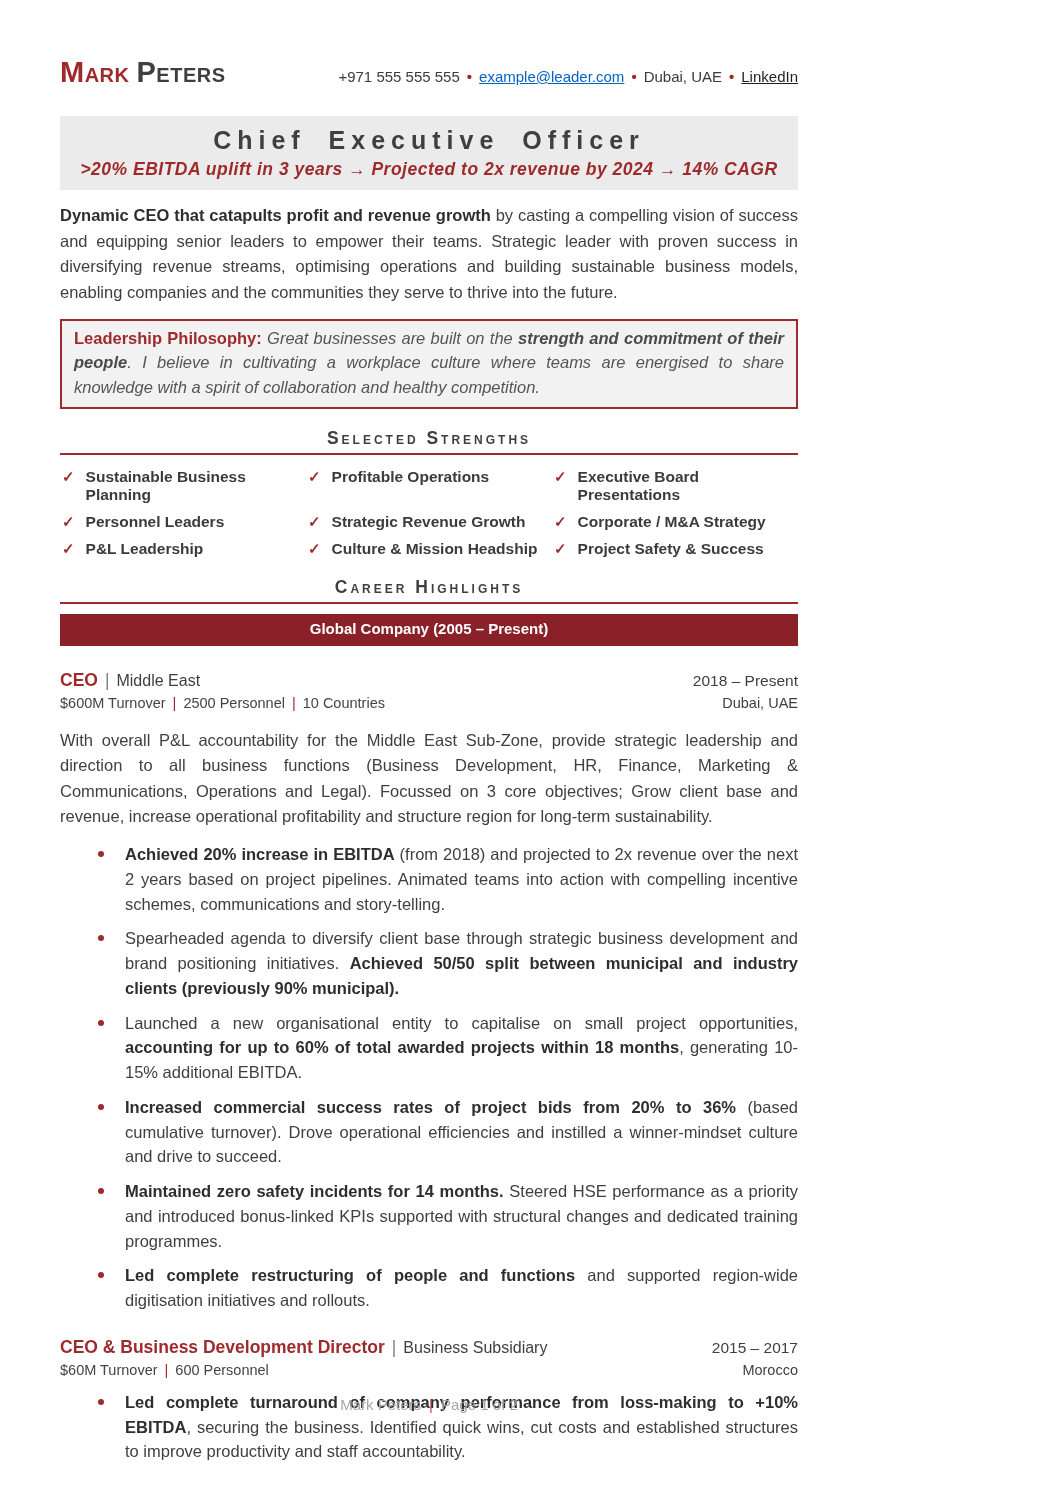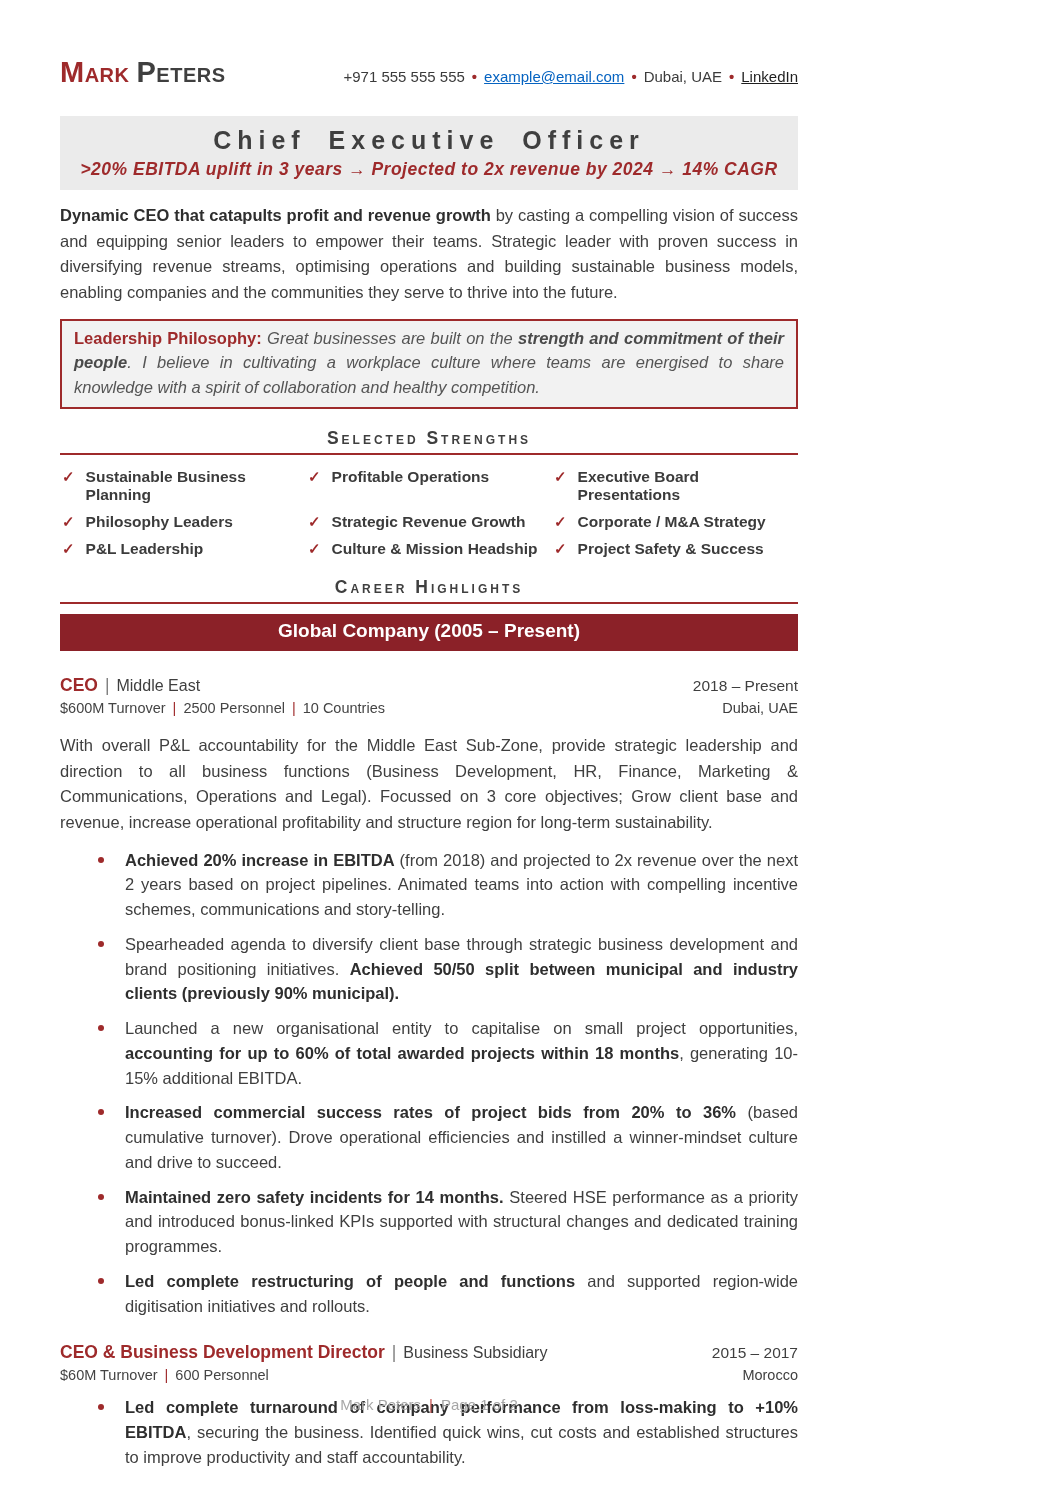--- a/index.html
+++ b/index.html
@@ -42,21 +42,21 @@
   .phil-bold { font-weight: bold; color: #4a4a4a; }
   
   .sec-heading { margin: 19px 0 4px; text-align: center; font-variant: small-caps; font-weight: bold; font-size: 17.5px; letter-spacing: 3px; color: var(--ink); }
   .red-rule { height: 2px; background: var(--accent); }
   
   .strengths-grid { margin-top: 13px; display: grid; grid-template-columns: 1fr 1fr 1fr; row-gap: 9px; }
   .strength-item { font-size: 15.5px; font-weight: bold; color: #3b3b3b; display: flex; gap: 11px; align-items: baseline; padding-left: 2px; }
   .check { color: var(--accent); font-size: 15px; font-weight: bold; }
   
   .company-banner { margin-top: 10px; background: var(--banner); color: #ffffff; text-align: center; padding: 4px 8px 7px; }
-  .company-title { font-size: 19px; font-weight: bold; line-height: 1.4; }
+  .company-title { font-size: 15px; font-weight: bold; line-height: 1.4; }
   .company-tagline { font-size: 14.5px; font-weight: bold; line-height: 1.4; }
   
   .job-header { display: flex; justify-content: space-between; align-items: baseline; margin-top: 24px; }
   .job-title { color: var(--accent); font-weight: bold; font-size: 17.5px; }
   .job-pipe { color: #7f7f7f; font-size: 17.5px; margin: 0 7px; }
   .job-org { color: var(--ink); font-size: 16px; }
   .job-dates { font-size: 15.5px; color: var(--ink); }
   .job-subheader { display: flex; justify-content: space-between; align-items: baseline; margin-top: 4px; font-size: 14.5px; color: #444444; text-align: center; }
   .stat-pipe { color: var(--accent); margin: 0 7px; }
   .job-location { font-size: 14.5px; color: var(--ink); }
@@ -72,21 +72,21 @@
 </head>
 <body>
 
 <div class="page">
 
   <header class="topbar">
     <div class="name">
       <span class="name-first">Mark</span><span class="name-last">Peters</span>
     </div>
     <div class="contact">
-      <span>+971 555 555 555</span><span class="dot">•</span><a class="email-link">example@email.com</a><span class="dot">•</span><span>Dubai, UAE</span><span class="dot">•</span><a class="linkedin-link">LinkedIn</a>
+      <span>+971 555 555 555</span><span class="dot">•</span><a class="email-link">example@leader.com</a><span class="dot">•</span><span>Dubai, UAE</span><span class="dot">•</span><a class="linkedin-link">LinkedIn</a>
     </div>
   </header>
 
   <section class="title-block">
     <h1 class="job-main-title">Chief Executive Officer</h1>
     <div class="title-subtitle">&gt;20% EBITDA uplift in 3 years → Projected to 2x revenue by 2024 → 14% CAGR</div>
   </section>
 
   <p class="summary"><strong>Dynamic CEO that catapults profit and revenue growth</strong><span> by casting a compelling vision of success and equipping senior leaders to empower their teams. Strategic leader with proven success in diversifying revenue streams, optimising operations and building sustainable business models, enabling companies and the communities they serve to thrive into the future.</span></p>
 
@@ -105,21 +105,21 @@
       <div class="strength-item">
           <span class="check">✓</span>
           <span>Profitable Operations</span>
         </div>
       <div class="strength-item">
           <span class="check">✓</span>
           <span>Executive Board Presentations</span>
         </div>
       <div class="strength-item">
           <span class="check">✓</span>
-          <span>Philosophy Leaders</span>
+          <span>Personnel Leaders</span>
         </div>
       <div class="strength-item">
           <span class="check">✓</span>
           <span>Strategic Revenue Growth</span>
         </div>
       <div class="strength-item">
           <span class="check">✓</span>
           <span>Corporate / M&amp;A Strategy</span>
         </div>
       <div class="strength-item">

